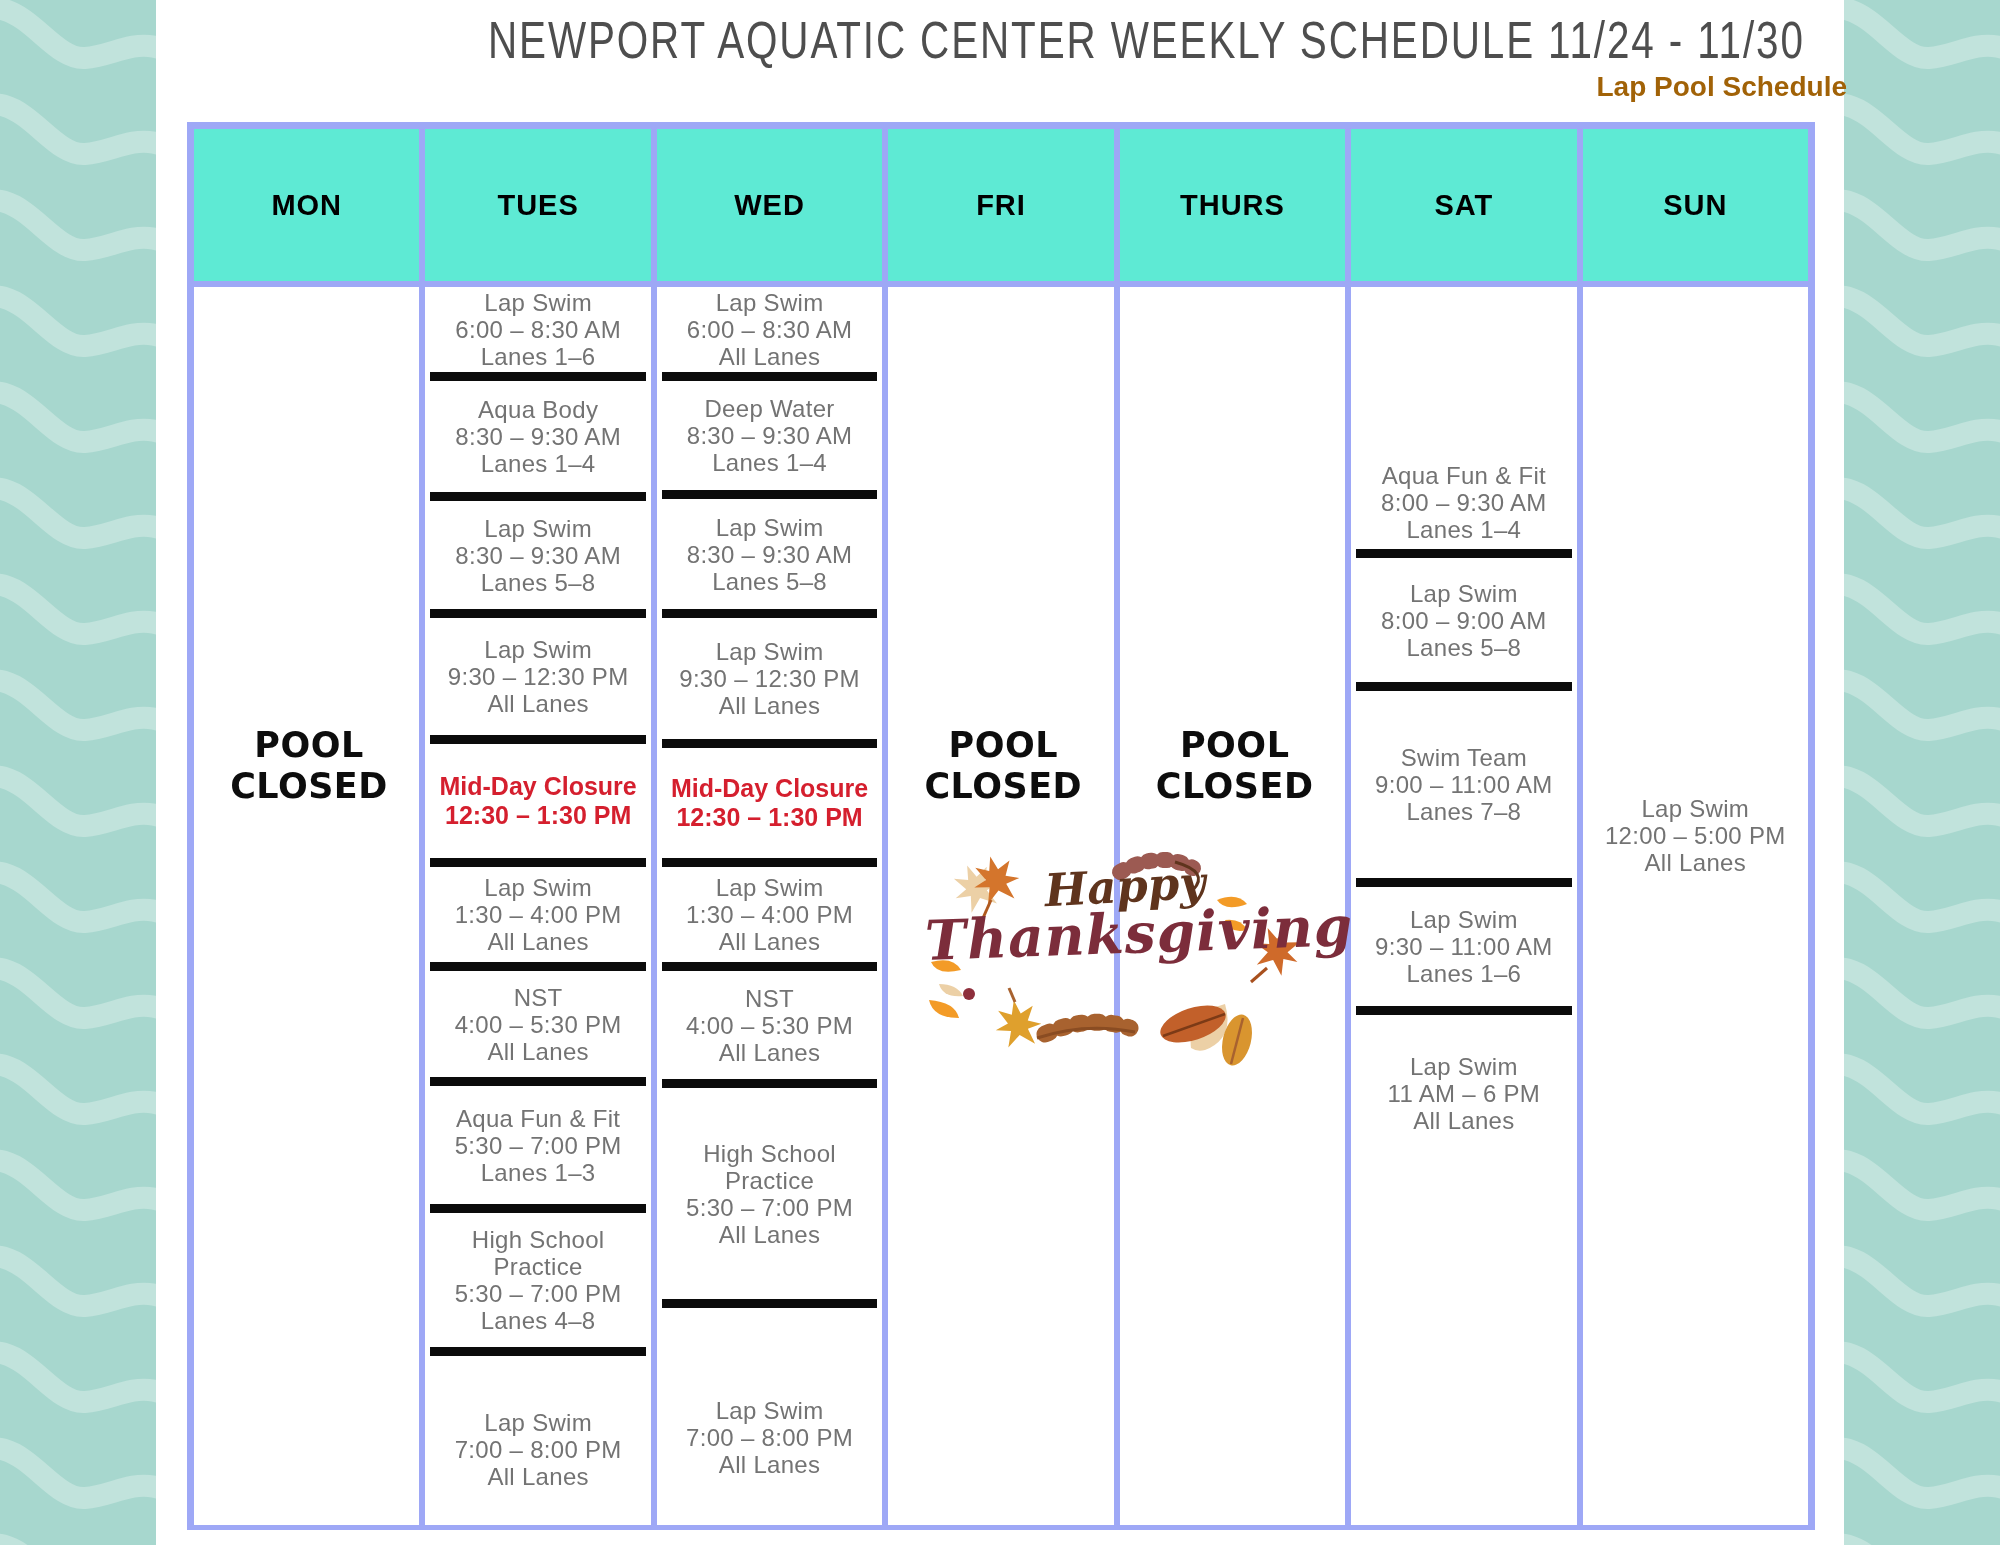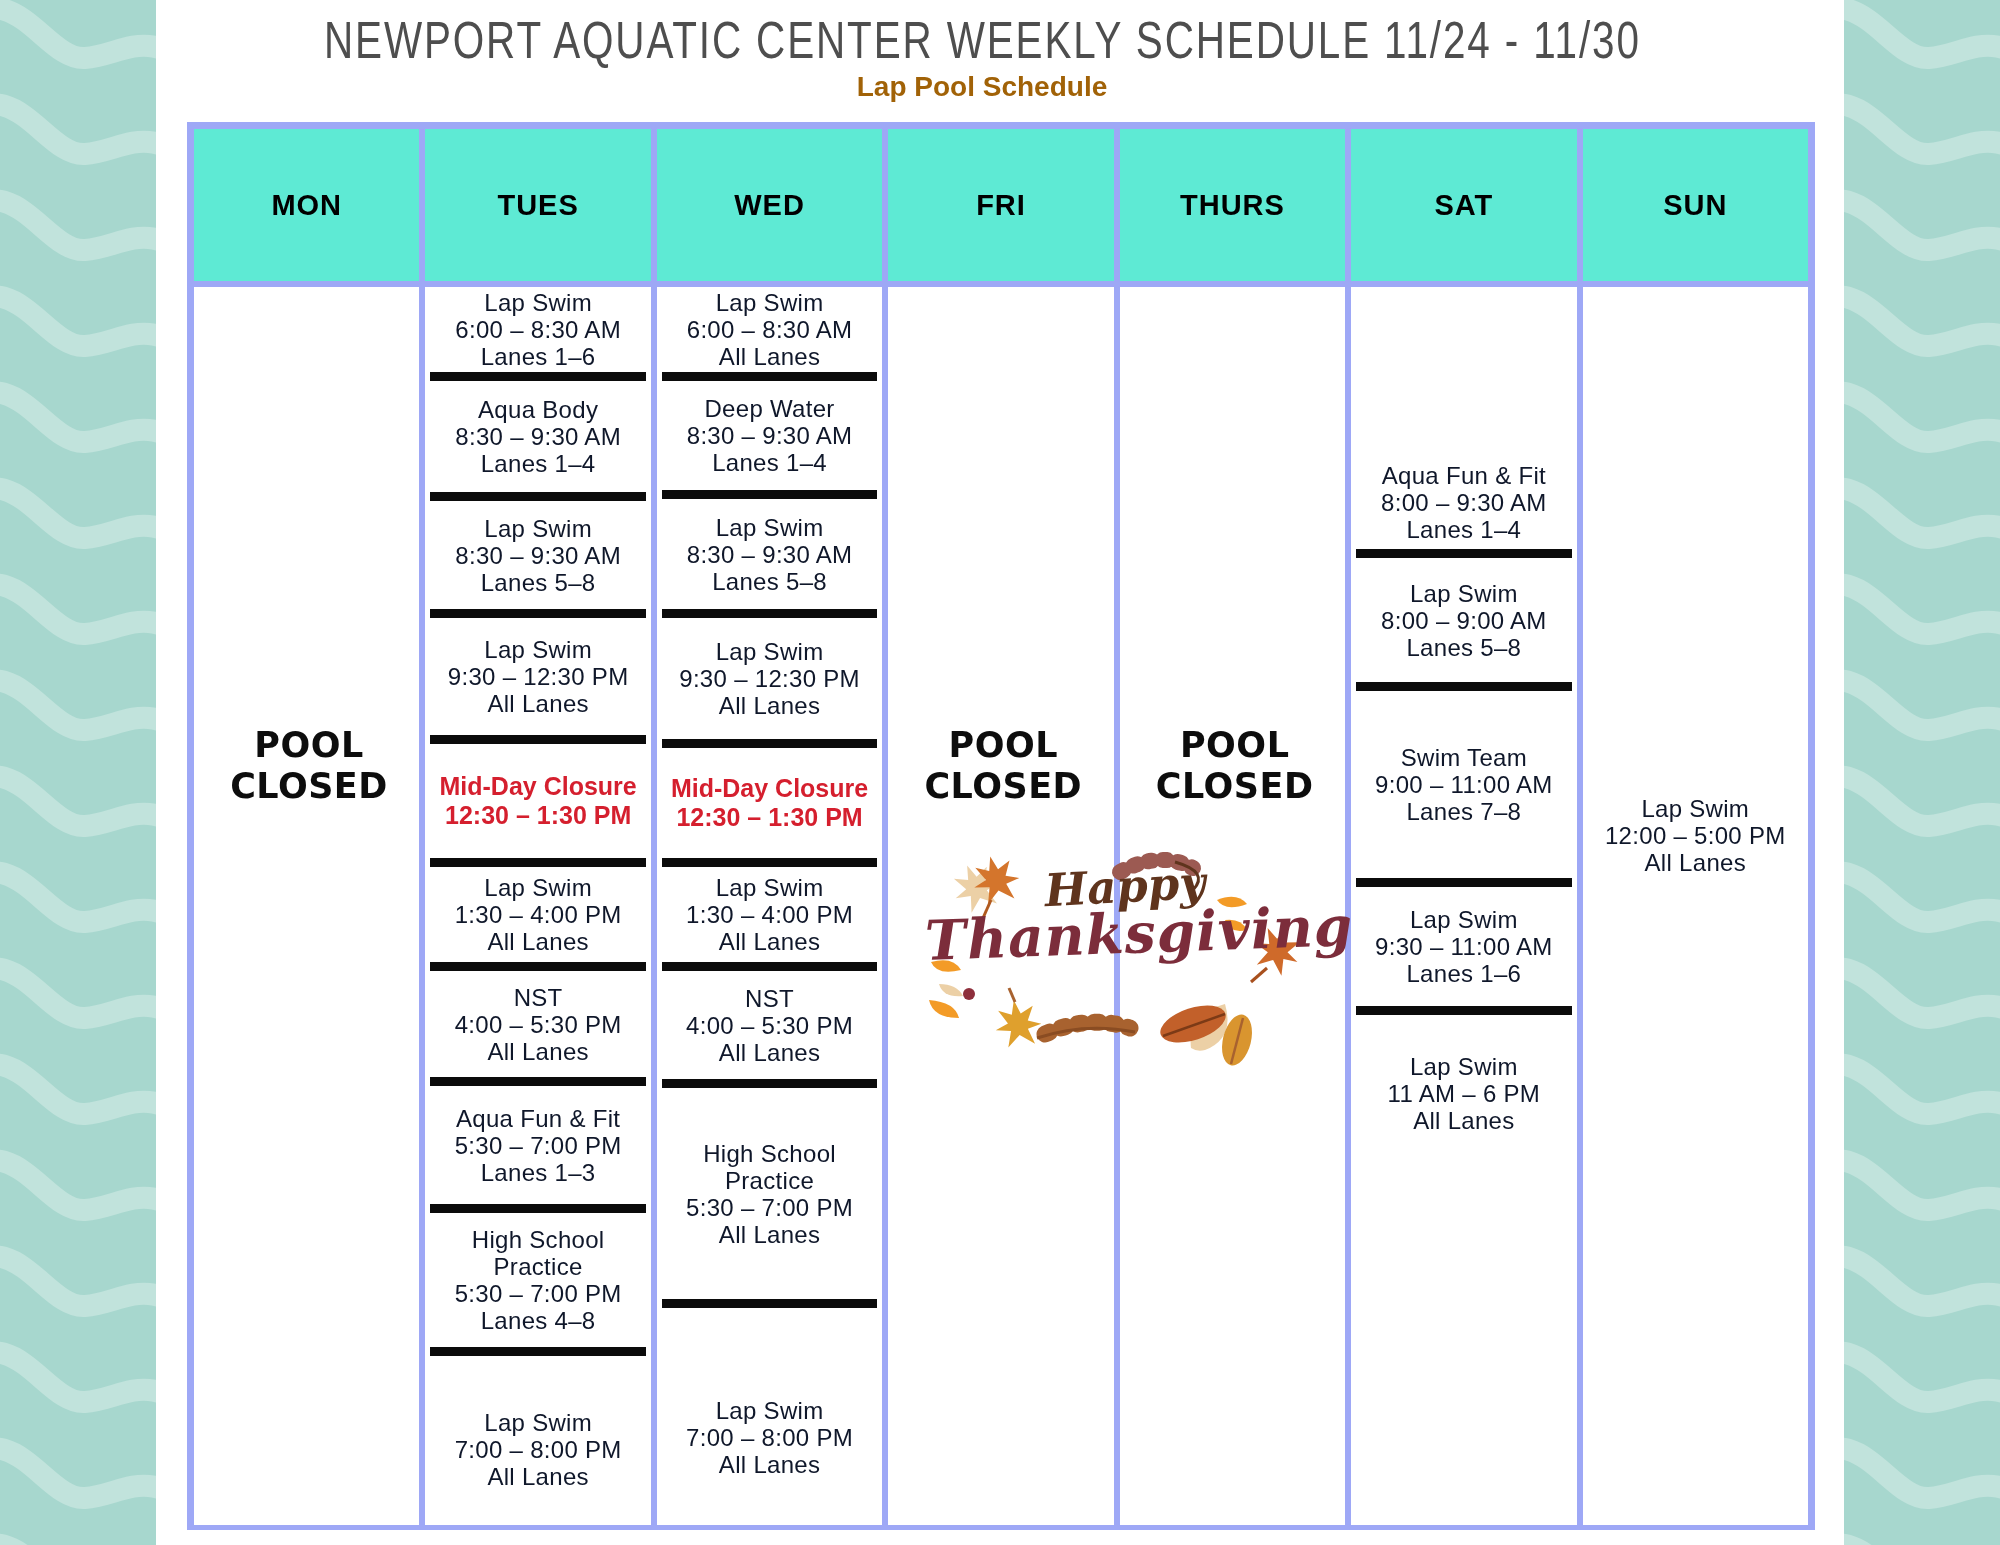--- a/index.html
+++ b/index.html
@@ -9,21 +9,21 @@
     font-family:"Liberation Sans", sans-serif;
     color:#141414;
   }
   
   .band{position:absolute;top:0;width:156px;height:1545px;background:#a7d7ce;overflow:hidden;}
   .band-left{left:0;}
   .band-right{right:0;}
   .band svg{display:block;}
 
   
-  .title-wrap{position:absolute;left:138px;top:10px;width:1688px;text-align:center;}
+  .title-wrap{position:absolute;left:159px;top:10px;width:1688px;text-align:right;}
   .main-title{
     display:inline-block;
     font-size:43px;font-weight:400;color:#4e4e4e;letter-spacing:2px;
     transform:scale(0.94,1.22);transform-origin:center top;
     white-space:nowrap;
   }
   .sub-title{
     margin-top:12px;
     font-size:28px;font-weight:700;color:#a16207;
     font-family:"Liberation Sans", sans-serif;
@@ -47,21 +47,21 @@
     background:#ffffff;
     display:flex;flex-direction:column;
     box-sizing:border-box;
     overflow:hidden;
   }
   .slot{
     display:flex;flex-direction:column;justify-content:center;align-items:center;
     text-align:center;box-sizing:border-box;flex:0 0 auto;
   }
   .sep{height:9px;background:#0b0b0b;margin:0 5px;flex:0 0 auto;}
-  .entry{font-size:24px;line-height:27px;letter-spacing:0.3px;color:#0f172a;}
+  .entry{font-size:24px;line-height:27px;letter-spacing:0.3px;color:#737373;}
   .entry .entry-name{max-width:182px;margin:0 auto;}
   .entry-special{
     font-size:25px;line-height:29px;font-weight:700;color:#d51f2e;
     max-width:212px;margin:0 auto;text-align:center;
   }
   .pool-closed{
     font-family:"DejaVu Sans", sans-serif;
     font-size:35px;line-height:41px;font-weight:700;letter-spacing:0.5px;
     color:#0d0d0d;text-align:center;width:230px;margin:438px auto 0;
   }

